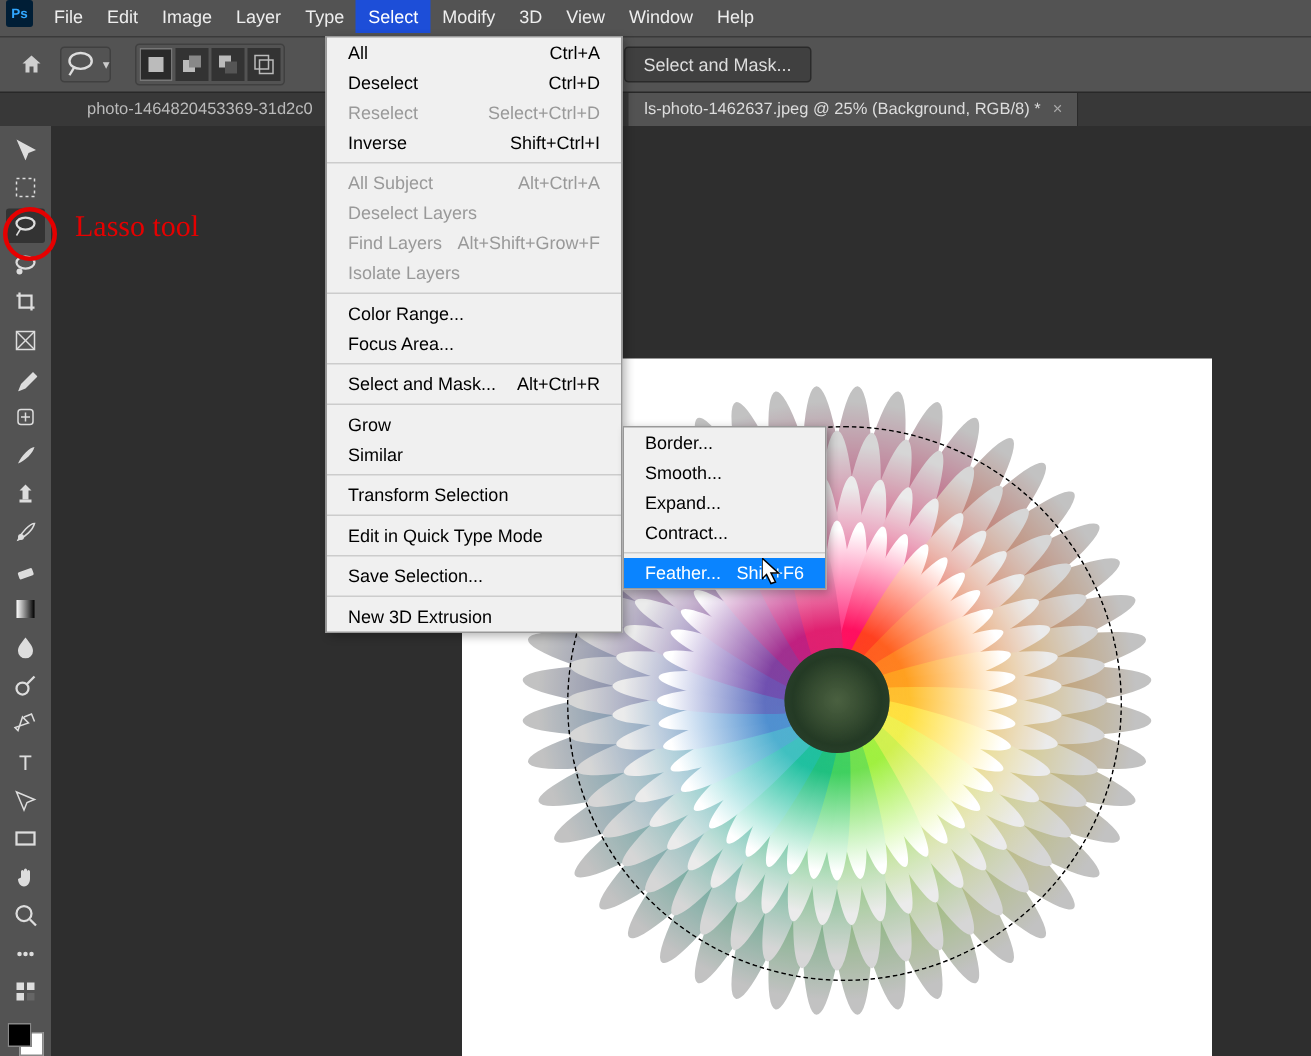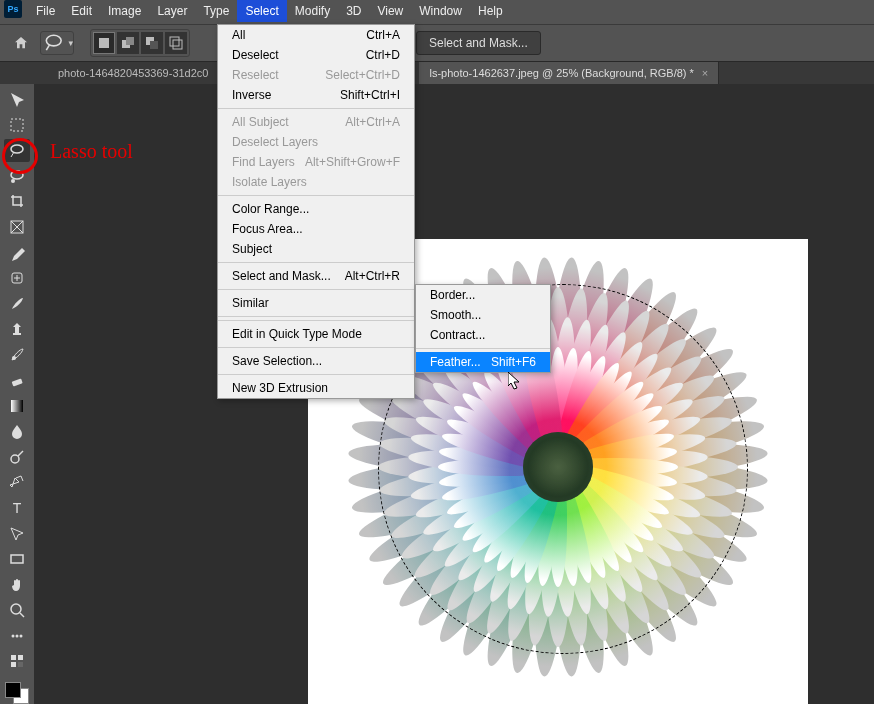--- a/index.html
+++ b/index.html
@@ -505,35 +505,39 @@
     </div>
     <div class="dd-sep"></div>
     <div class="dd-item">
       <span>Color Range...</span>
       <span></span>
     </div>
     <div class="dd-item">
       <span>Focus Area...</span>
       <span></span>
     </div>
-    <div class="dd-item">
-      <span>Subject</span>
-      <span></span>
-    </div>
     <div class="dd-sep"></div>
     <div class="dd-item">
       <span>Select and Mask...</span>
       <span>Alt+Ctrl+R</span>
     </div>
     <div class="dd-sep"></div>
     <div class="dd-item">
+      <span>Grow</span>
+      <span></span>
+    </div>
+    <div class="dd-item">
       <span>Similar</span>
       <span></span>
     </div>
     <div class="dd-sep"></div>
+    <div class="dd-item">
+      <span>Transform Selection</span>
+      <span></span>
+    </div>
     <div class="dd-sep"></div>
     <div class="dd-item">
       <span>Edit in Quick Type Mode</span>
       <span></span>
     </div>
     <div class="dd-sep"></div>
     <div class="dd-item">
       <span>Save Selection...</span>
       <span></span>
     </div>
@@ -544,20 +548,24 @@
     </div>
   </div>
 
 <div class="submenu" id="modify-sub">
     <div class="dd-item">
       <span>Border...</span>
       <span></span>
     </div>
     <div class="dd-item">
       <span>Smooth...</span>
+      <span></span>
+    </div>
+    <div class="dd-item">
+      <span>Expand...</span>
       <span></span>
     </div>
     <div class="dd-item">
       <span>Contract...</span>
       <span></span>
     </div>
     <div class="dd-sep"></div>
     <div class="dd-item hl">
       <span>Feather...</span>
       <span>Shift+F6</span>

